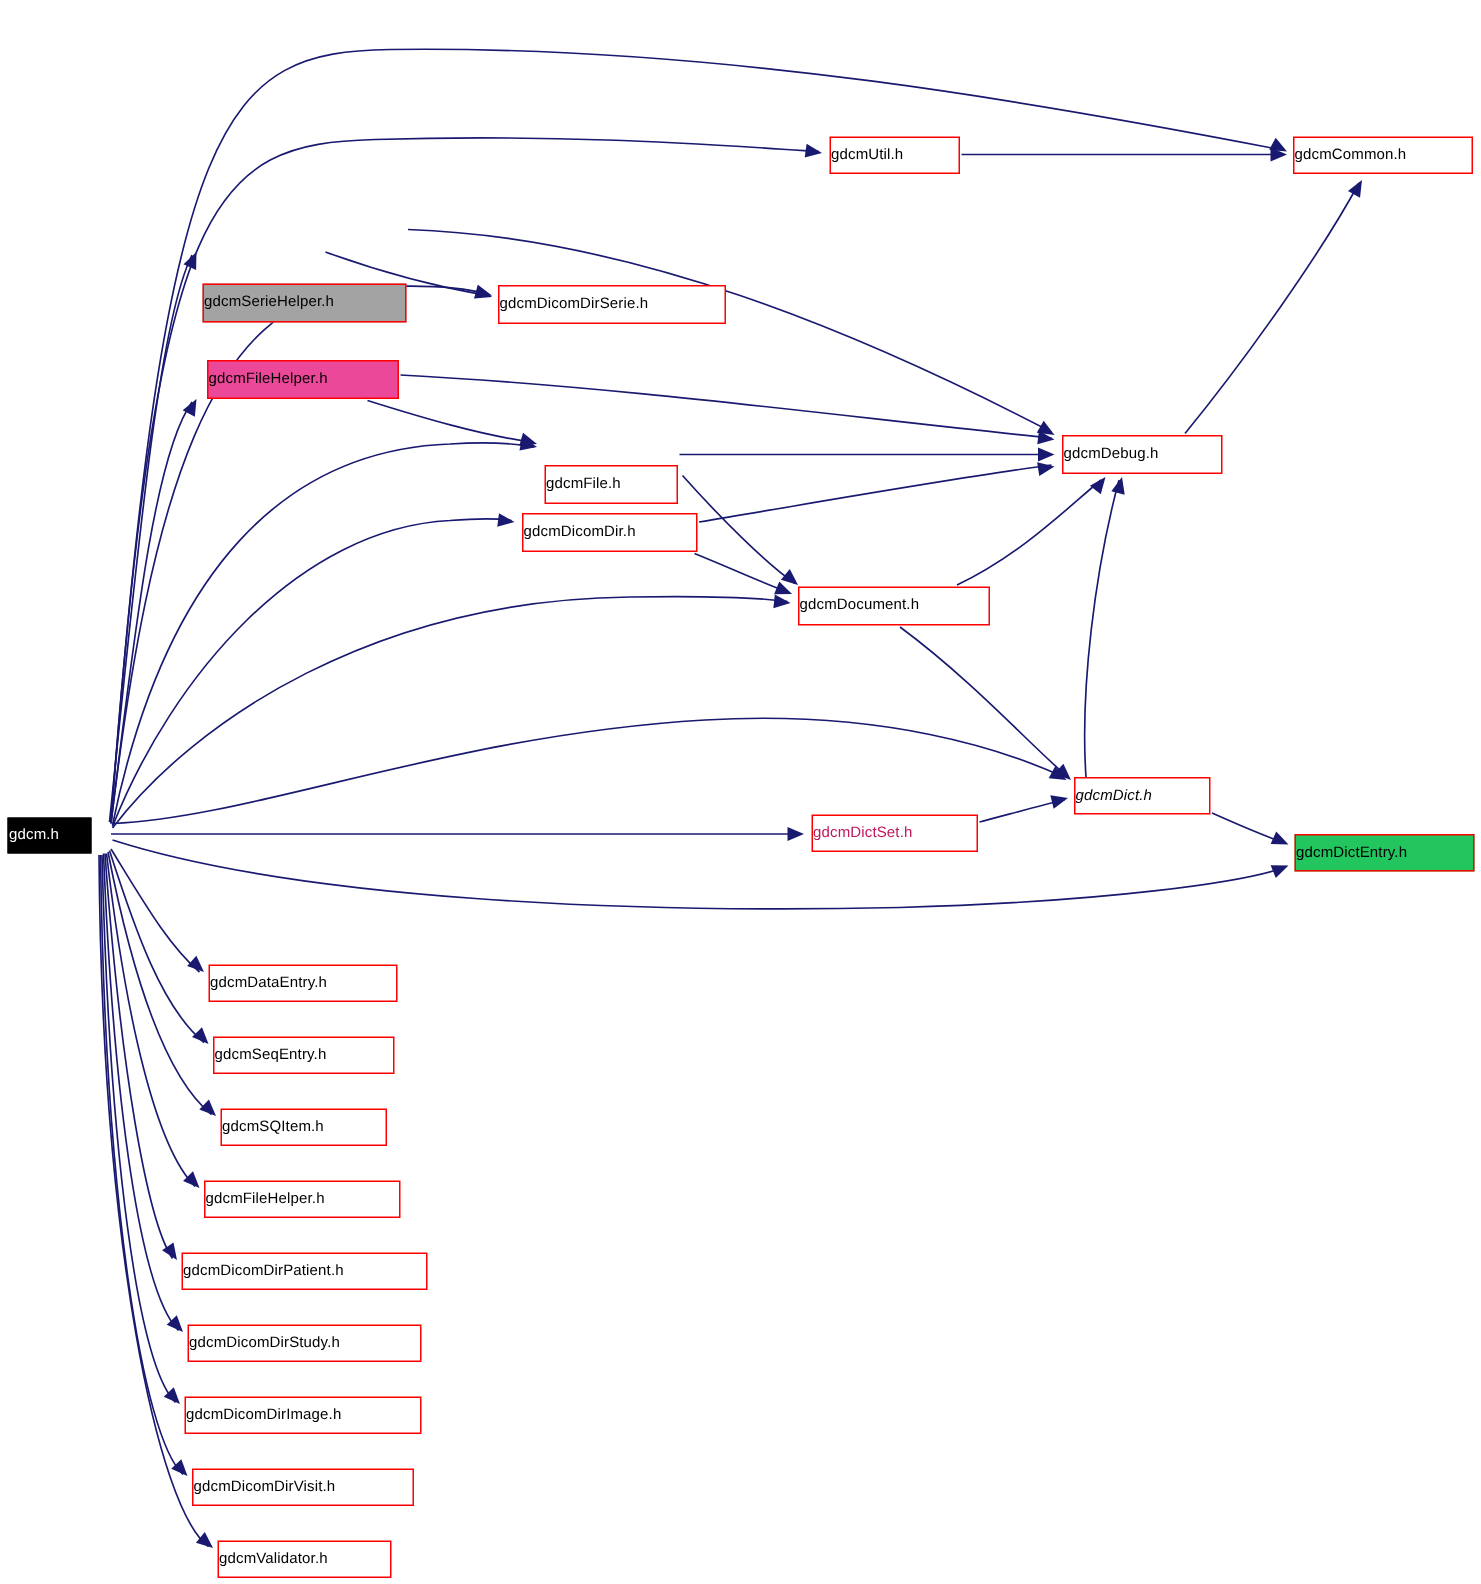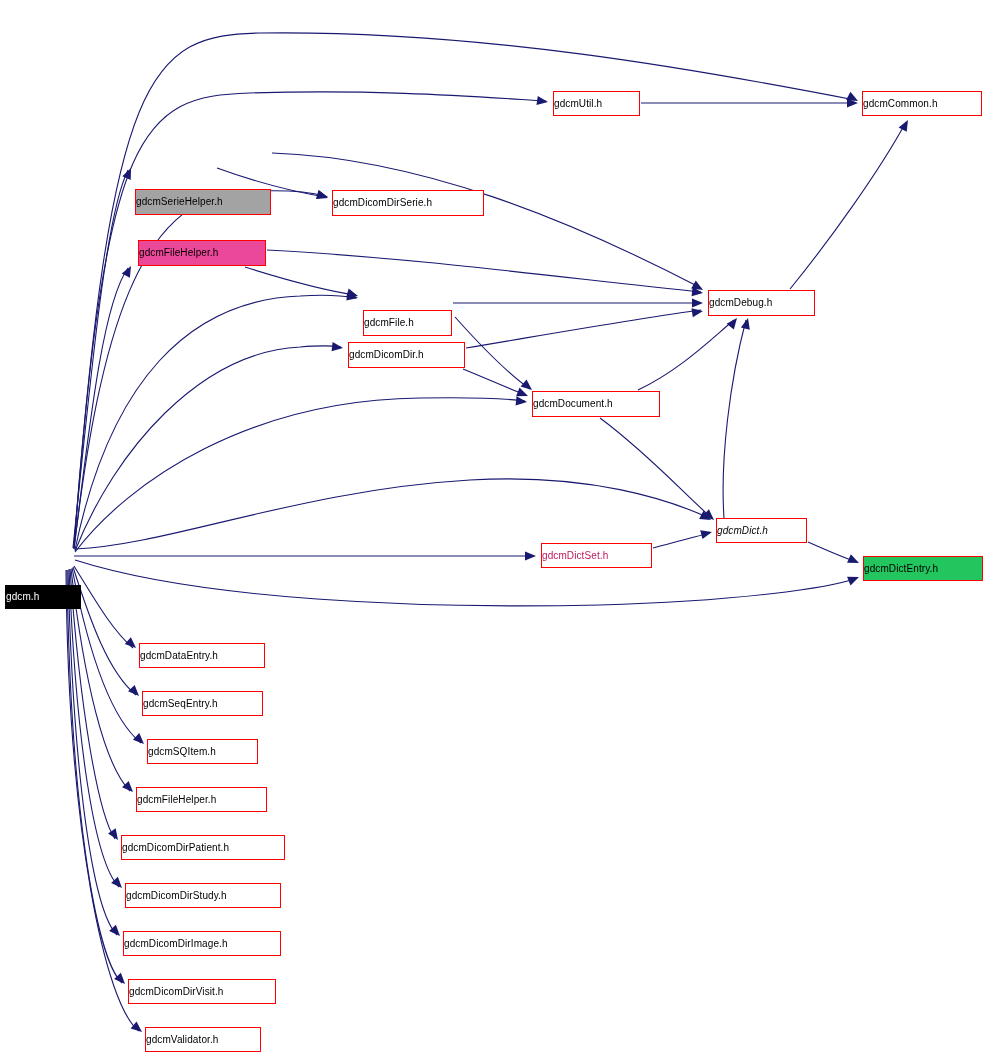--- a/index.html
+++ b/index.html
@@ -87,21 +87,21 @@
         <polygon points="0,0 -11,-4.6 -11,4.6" class="arrowhead" fill="#191970" transform="translate(528,396) rotate(22)"></polygon>
         <polygon points="0,0 -11,-4.6 -11,4.6" class="arrowhead" fill="#191970" transform="translate(737,318) rotate(-52)"></polygon>
         <polygon points="0,0 -11,-4.6 -11,4.6" class="arrowhead" fill="#191970" transform="translate(714,520) rotate(42)"></polygon>
         <polygon points="0,0 -11,-4.6 -11,4.6" class="arrowhead" fill="#191970" transform="translate(748,318) rotate(-76)"></polygon>
         <polygon points="0,0 -11,-4.6 -11,4.6" class="arrowhead" fill="#191970" transform="translate(859,563) rotate(24)"></polygon>
         <polygon points="0,0 -11,-4.6 -11,4.6" class="arrowhead" fill="#191970" transform="translate(712,532) rotate(-14)"></polygon>
         <polygon points="0,0 -11,-4.6 -11,4.6" class="arrowhead" fill="#191970" transform="translate(908,120) rotate(-61)"></polygon>
       </g>
   </svg>
   <div id="nodes-layer">
-      <div class="gnode root" style="left: 5px; top: 545px; width: 76px; height: 24px; background: rgb(0, 0, 0); border-color: rgb(0, 0, 0); color: rgb(255, 255, 255); margin-top: 40px;">
+      <div class="gnode root" style="left: 5px; top: 545px; width: 56px; height: 24px; background: rgb(0, 0, 0); border-color: rgb(0, 0, 0); color: rgb(255, 255, 255);">
         <span>gdcm.h</span>
       </div>
       <div class="gnode" style="left: 553px; top: 91px; width: 87px; height: 25px; border-color: rgb(255, 0, 0); background: rgb(255, 255, 255); color: rgb(0, 0, 0);">
         <span>gdcmUtil.h</span>
       </div>
       <div class="gnode" style="left: 862px; top: 91px; width: 120px; height: 25px; border-color: rgb(255, 0, 0); background: rgb(255, 255, 255); color: rgb(0, 0, 0);">
         <span>gdcmCommon.h</span>
       </div>
       <div class="gnode" style="left: 135px; top: 141px; width: 136px; height: 26px; border-color: rgb(255, 0, 0); background: #a3a3a3; color: rgb(0, 0, 0); margin-top: 48px;">
         <span>gdcmSerieHelper.h</span>

